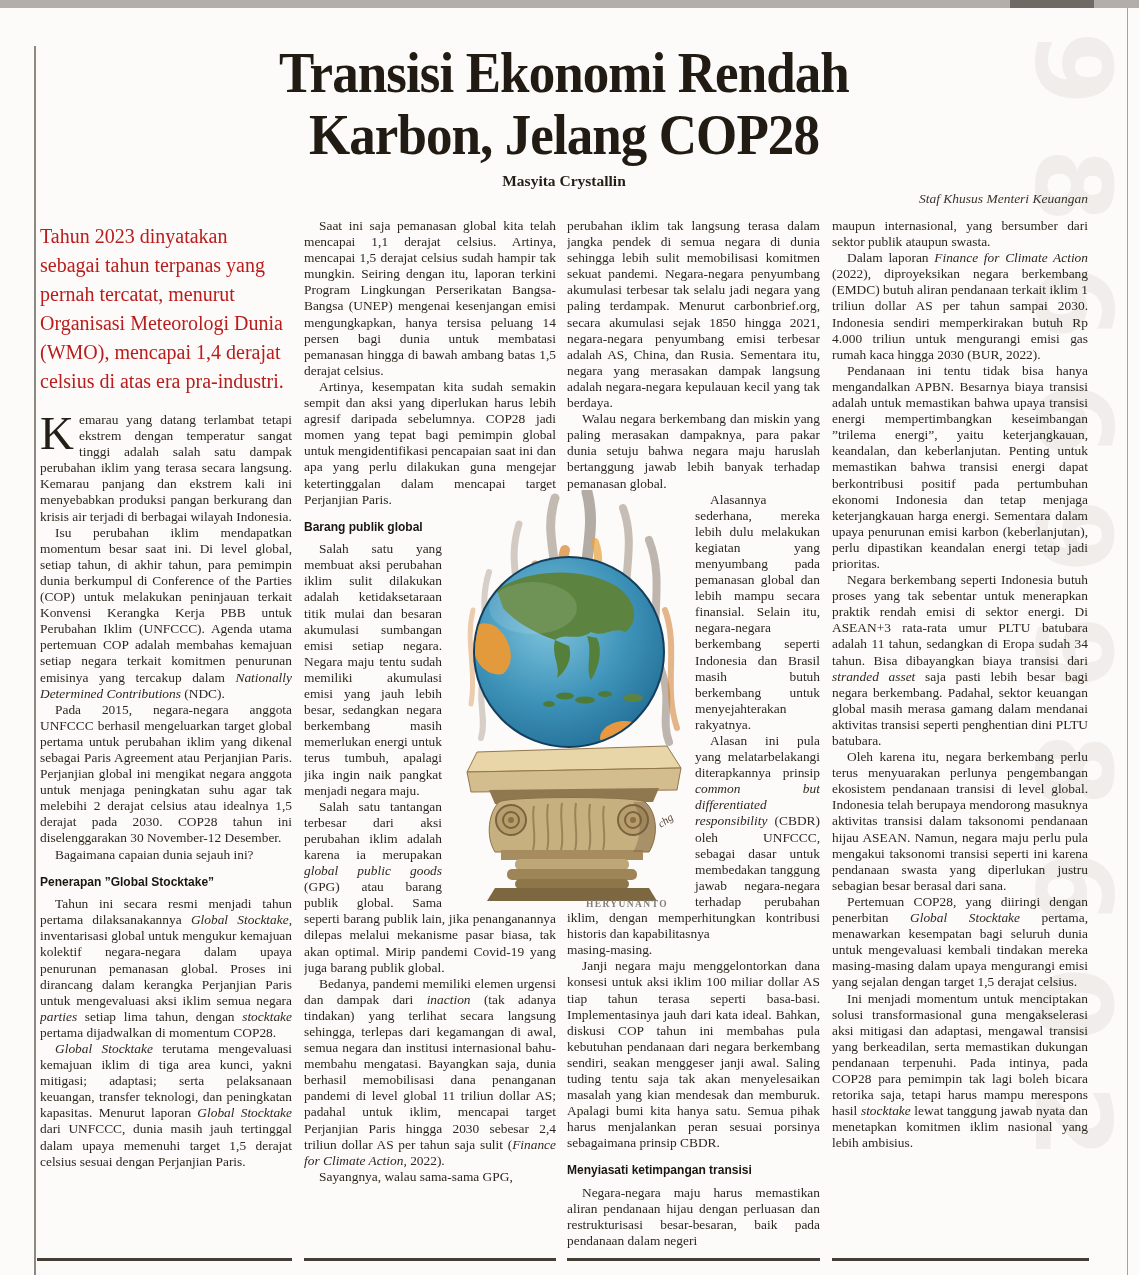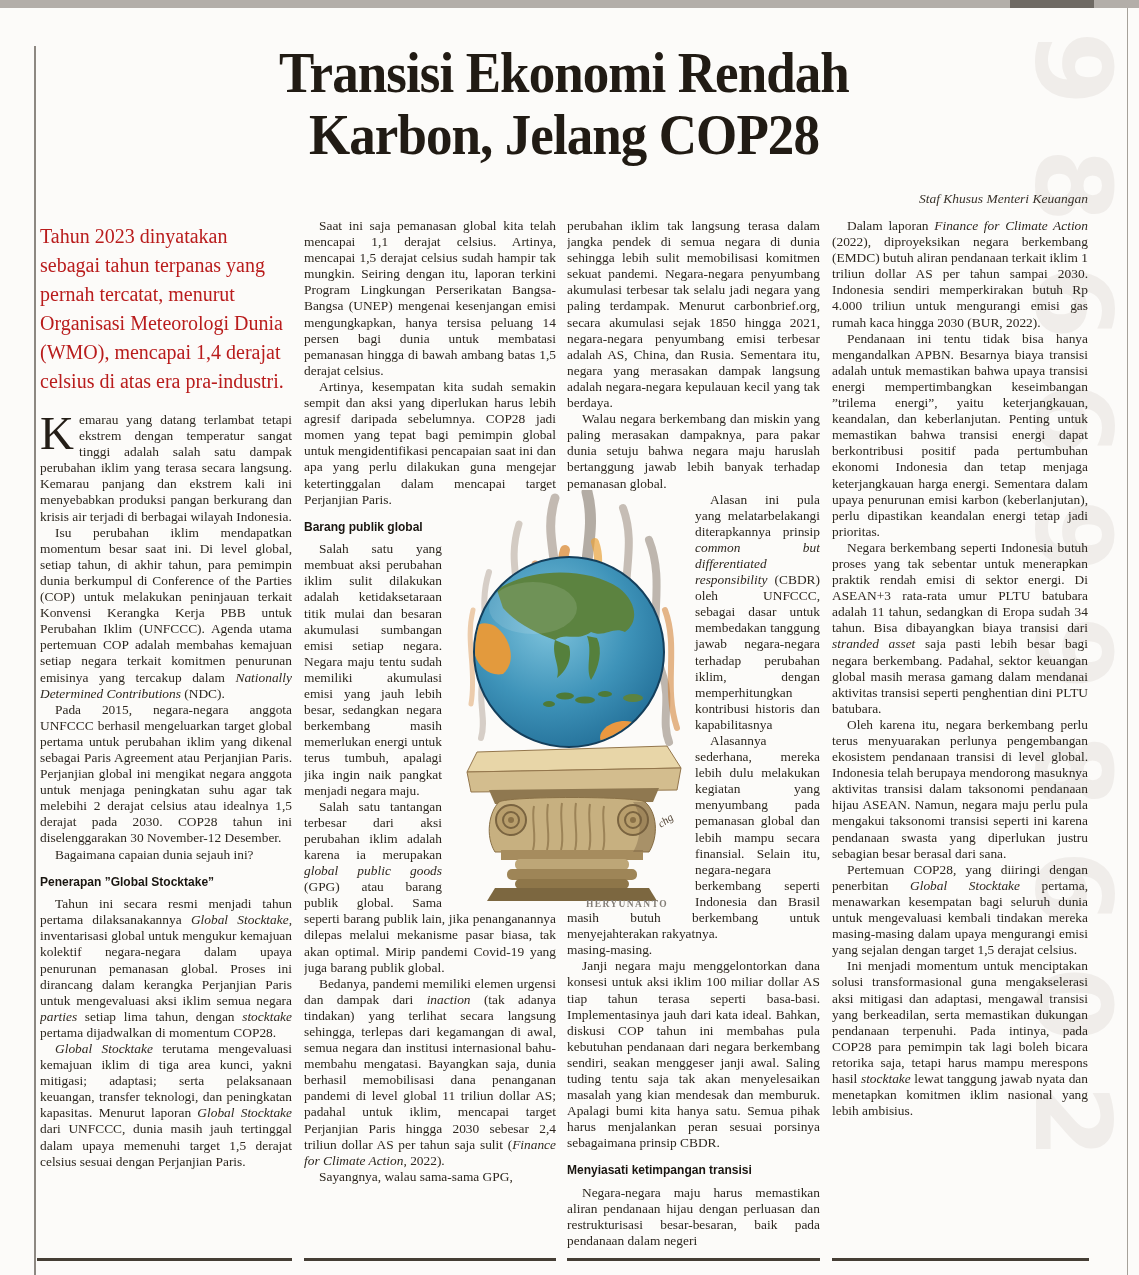--- a/index.html
+++ b/index.html
@@ -87,20 +87,21 @@
       <div>8</div>
       <div>6</div>
       <div>0</div>
       <div>2</div>
     </div>
 
   <div class="headline">
     <div class="hl">Transisi Ekonomi Rendah</div>
     <div class="hl">Karbon, Jelang COP28</div>
   </div>
+  <div class="byline-author">Masyita Crystallin</div>
   <div class="byline-role">Staf Khusus Menteri Keuangan</div>
 
   <div class="col col-1">
       <div class="lede"><span>Tahun 2023 dinyatakan sebagai tahun terpanas yang pernah tercatat, menurut Organisasi Meteorologi Dunia (WMO), mencapai 1,4 derajat celsius di atas era pra-industri.</span></div>
       <p class="body noindent"><span class="dropcap">K</span><span>emarau yang datang terlambat tetapi ekstrem dengan temperatur sangat tinggi adalah salah satu dampak perubahan iklim yang terasa secara langsung. Kemarau panjang dan ekstrem kali ini menyebabkan produksi pangan berkurang dan krisis air terjadi di berbagai wilayah Indonesia.</span></p>
       <p class="body"><span>Isu perubahan iklim mendapatkan momentum besar saat ini. Di level global, setiap tahun, di akhir tahun, para pemimpin dunia berkumpul di Conference of the Parties (COP) untuk melakukan peninjauan terkait Konvensi Kerangka Kerja PBB untuk Perubahan Iklim (UNFCCC). Agenda utama pertemuan COP adalah membahas kemajuan setiap negara terkait komitmen penurunan emisinya yang tercakup dalam </span><i>Nationally Determined Contributions</i><span> (NDC).</span></p>
       <p class="body"><span>Pada 2015, negara-negara anggota UNFCCC berhasil mengeluarkan target global pertama untuk perubahan iklim yang dikenal sebagai Paris Agreement atau Perjanjian Paris. Perjanjian global ini mengikat negara anggota untuk menjaga peningkatan suhu agar tak melebihi 2 derajat celsius atau idealnya 1,5 derajat pada 2030. COP28 tahun ini diselenggarakan 30 November-12 Desember.</span></p>
       <p class="body"><span>Bagaimana capaian dunia sejauh ini?</span></p>
       <h3 class="subhead"><span>Penerapan ”Global Stocktake”</span></h3>
       <p class="body"><span>Tahun ini secara resmi menjadi tahun pertama dilaksanakannya </span><i>Global Stocktake</i><span>, inventarisasi global untuk mengukur kemajuan kolektif negara-negara dalam upaya penurunan pemanasan global. Proses ini dirancang dalam kerangka Perjanjian Paris untuk mengevaluasi aksi iklim semua negara </span><i>parties</i><span> setiap lima tahun, dengan </span><i>stocktake</i><span> pertama dijadwalkan di momentum COP28.</span></p>
@@ -113,28 +114,29 @@
       <h3 class="subhead"><span>Barang publik global</span></h3>
       <p class="body"><span>Salah satu yang membuat aksi perubahan iklim sulit dilakukan adalah ketidaksetaraan titik mulai dan besaran akumulasi sumbangan emisi setiap negara. Negara maju tentu sudah memiliki akumulasi emisi yang jauh lebih besar, sedangkan negara berkembang masih memerlukan energi untuk terus tumbuh, apalagi jika ingin naik pangkat menjadi negara maju.</span></p>
       <p class="body"><span>Salah satu tantangan terbesar dari aksi perubahan iklim adalah karena ia merupakan </span><i>global public goods</i><span> (GPG) atau barang publik global. Sama seperti barang publik lain, jika penanganannya dilepas melalui mekanisme pasar biasa, tak akan optimal. Mirip pandemi Covid-19 yang juga barang publik global.</span></p>
       <p class="body"><span>Bedanya, pandemi memiliki elemen urgensi dan dampak dari </span><i>inaction</i><span> (tak adanya tindakan) yang terlihat secara langsung sehingga, terlepas dari kegamangan di awal, semua negara dan institusi internasional bahu-membahu mengatasi. Bayangkan saja, dunia berhasil memobilisasi dana penanganan pandemi di level global 11 triliun dollar AS; padahal untuk iklim, mencapai target Perjanjian Paris hingga 2030 sebesar 2,4 triliun dollar AS per tahun saja sulit (</span><i>Finance for Climate Action</i><span>, 2022).</span></p>
       <p class="body"><span>Sayangnya, walau sama-sama GPG,</span></p>
     </div>
   <div class="col col-3">
       <p class="body noindent"><span>perubahan iklim tak langsung terasa dalam jangka pendek di semua negara di dunia sehingga lebih sulit memobilisasi komitmen sekuat pandemi. Negara-negara penyumbang akumulasi terbesar tak selalu jadi negara yang paling terdampak. Menurut carbonbrief.org, secara akumulasi sejak 1850 hingga 2021, negara-negara penyumbang emisi terbesar adalah AS, China, dan Rusia. Sementara itu, negara yang merasakan dampak langsung adalah negara-negara kepulauan kecil yang tak berdaya.</span></p>
       <p class="body"><span>Walau negara berkembang dan miskin yang paling merasakan dampaknya, para pakar dunia setuju bahwa negara maju haruslah bertanggung jawab lebih banyak terhadap pemanasan global.</span></p>
       <div class="spacer left" style="width: 120px; height: 416px;"></div>
+      <p class="body"><span>Alasannya sederhana, mereka lebih dulu melakukan kegiatan yang menyumbang pada pemanasan global dan lebih mampu secara finansial. Selain itu, negara-negara berkembang seperti Indonesia dan Brasil masih butuh berkembang untuk menyejahterakan rakyatnya.</span></p>
       <p class="body"><span>Alasan ini pula yang melatarbelakangi diterapkannya prinsip </span><i>common but differentiated responsibility</i><span> (CBDR) oleh UNFCCC, sebagai dasar untuk membedakan tanggung jawab negara-negara terhadap perubahan iklim, dengan memperhitungkan kontribusi historis dan kapabilitasnya</span></p>
-      <p class="body"><span>Alasannya sederhana, mereka lebih dulu melakukan kegiatan yang menyumbang pada pemanasan global dan lebih mampu secara finansial. Selain itu, negara-negara berkembang seperti Indonesia dan Brasil masih butuh berkembang untuk menyejahterakan rakyatnya.</span></p>
       <p class="body noindent"><span>masing-masing.</span></p>
       <p class="body"><span>Janji negara maju menggelontorkan dana konsesi untuk aksi iklim 100 miliar dollar AS tiap tahun terasa seperti basa-basi. Implementasinya jauh dari kata ideal. Bahkan, diskusi COP tahun ini membahas pula kebutuhan pendanaan dari negara berkembang sendiri, seakan menggeser janji awal. Saling tuding tentu saja tak akan menyelesaikan masalah yang kian mendesak dan memburuk. Apalagi bumi kita hanya satu. Semua pihak harus menjalankan peran sesuai porsinya sebagaimana prinsip CBDR.</span></p>
       <h3 class="subhead"><span>Menyiasati ketimpangan transisi</span></h3>
       <p class="body"><span>Negara-negara maju harus memastikan aliran pendanaan hijau dengan perluasan dan restrukturisasi besar-besaran, baik pada pendanaan dalam negeri</span></p>
     </div>
   <div class="col col-4">
+      <p class="body noindent"><span>maupun internasional, yang bersumber dari sektor publik ataupun swasta.</span></p>
       <p class="body"><span>Dalam laporan </span><i>Finance for Climate Action</i><span> (2022), diproyeksikan negara berkembang (EMDC) butuh aliran pendanaan terkait iklim 1 triliun dollar AS per tahun sampai 2030. Indonesia sendiri memperkirakan butuh Rp 4.000 triliun untuk mengurangi emisi gas rumah kaca hingga 2030 (BUR, 2022).</span></p>
       <p class="body"><span>Pendanaan ini tentu tidak bisa hanya mengandalkan APBN. Besarnya biaya transisi adalah untuk memastikan bahwa upaya transisi energi mempertimbangkan keseimbangan ”trilema energi”, yaitu keterjangkauan, keandalan, dan keberlanjutan. Penting untuk memastikan bahwa transisi energi dapat berkontribusi positif pada pertumbuhan ekonomi Indonesia dan tetap menjaga keterjangkauan harga energi. Sementara dalam upaya penurunan emisi karbon (keberlanjutan), perlu dipastikan keandalan energi tetap jadi prioritas.</span></p>
       <p class="body"><span>Negara berkembang seperti Indonesia butuh proses yang tak sebentar untuk menerapkan praktik rendah emisi di sektor energi. Di ASEAN+3 rata-rata umur PLTU batubara adalah 11 tahun, sedangkan di Eropa sudah 34 tahun. Bisa dibayangkan biaya transisi dari </span><i>stranded asset</i><span> saja pasti lebih besar bagi negara berkembang. Padahal, sektor keuangan global masih merasa gamang dalam mendanai aktivitas transisi seperti penghentian dini PLTU batubara.</span></p>
       <p class="body"><span>Oleh karena itu, negara berkembang perlu terus menyuarakan perlunya pengembangan ekosistem pendanaan transisi di level global. Indonesia telah berupaya mendorong masuknya aktivitas transisi dalam taksonomi pendanaan hijau ASEAN. Namun, negara maju perlu pula mengakui taksonomi transisi seperti ini karena pendanaan swasta yang diperlukan justru sebagian besar berasal dari sana.</span></p>
       <p class="body"><span>Pertemuan COP28, yang diiringi dengan penerbitan </span><i>Global Stocktake</i><span> pertama, menawarkan kesempatan bagi seluruh dunia untuk mengevaluasi kembali tindakan mereka masing-masing dalam upaya mengurangi emisi yang sejalan dengan target 1,5 derajat celsius.</span></p>
       <p class="body"><span>Ini menjadi momentum untuk menciptakan solusi transformasional guna mengakselerasi aksi mitigasi dan adaptasi, mengawal transisi yang berkeadilan, serta memastikan dukungan pendanaan terpenuhi. Pada intinya, pada COP28 para pemimpin tak lagi boleh bicara retorika saja, tetapi harus mampu merespons hasil </span><i>stocktake</i><span> lewat tanggung jawab nyata dan menetapkan komitmen iklim nasional yang lebih ambisius.</span></p>
     </div>
 
   <div class="illo">
     <svg viewBox="0 0 270 415" width="270" height="415" xmlns="http://www.w3.org/2000/svg">

